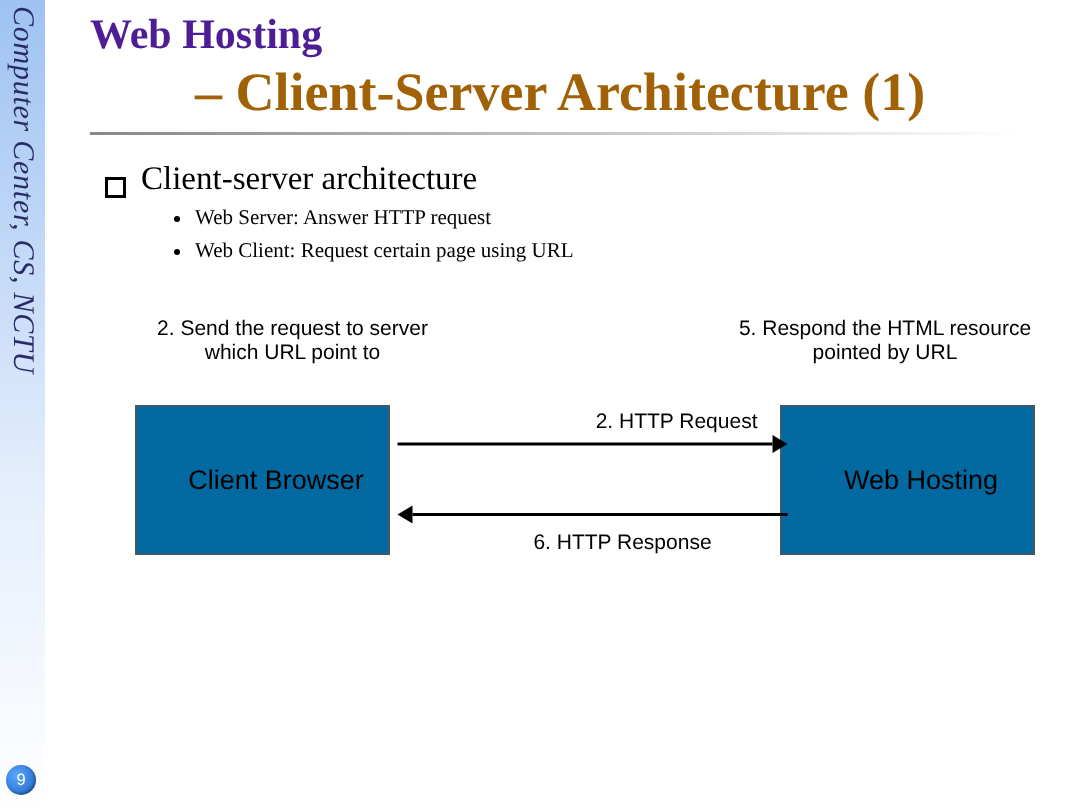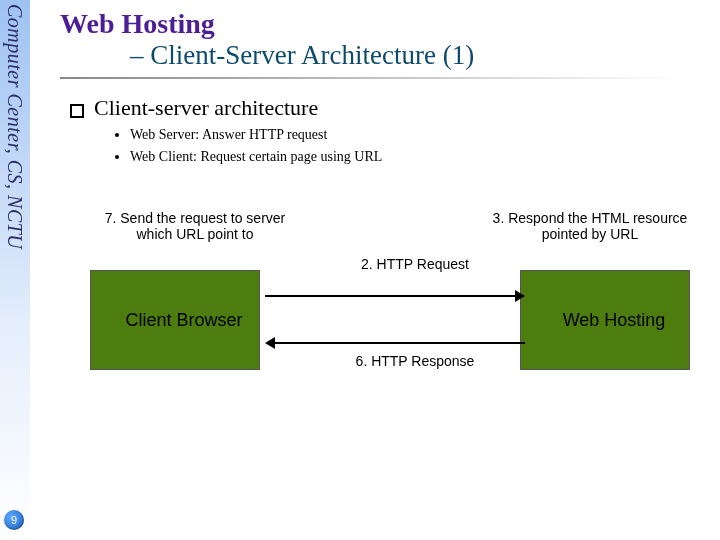--- a/index.html
+++ b/index.html
@@ -38,57 +38,57 @@
 
   
   .content { position: absolute; left: 60px; top: 8px; right: 10px; }
 
   .title-line1 {
     font-size: 28px;
     color: #4c1d95;
     font-weight: bold;
   }
   .title-line2 {
-    font-size: 27px;
-    color: #0c4a6e;
-    font-weight: normal;
+    font-size: 36px;
+    color: #a16207;
+    font-weight: bold;
     padding-left: 70px;
   }
   .title-rule {
     height: 2px;
     background: linear-gradient(to right, #888, #ccc 60%, transparent);
     margin-top: 6px;
     width: 620px;
   }
 
   .bullet-section { margin-top: 16px; margin-left: 10px; }
   .bullet-q {
     font-size: 22px;
-    display: flex; align-items: center; gap: 10px;
+    display: flex; align-items: flex-end; gap: 10px;
   }
   .q-marker {
     width: 14px; height: 14px; border: 2px solid #000; margin-top: 6px; flex-shrink: 0;
   }
   .sub-list { margin-top: 6px; margin-left: 42px; font-size: 14px; }
   .sub-list li { list-style: disc; margin: 6px 0 6px 18px; }
 
   
   .diagram { position: absolute; left: 60px; top: 210px; width: 640px; height: 290px; font-family: Arial, sans-serif; font-size: 14px; }
   .step1 { position: absolute; left: 30px; top: 0; width: 210px; text-align: center; }
   .step3 { position: absolute; right: 0px; top: 0; width: 220px; text-align: center; }
   .box {
     position: absolute;
     width: 170px; height: 100px;
-    border: 1px solid #555; background: #4d7c0f;
+    border: 1px solid #555; background: #0369a1;
     display: flex; align-items: center; justify-content: center;
     text-align: center; font-size: 18px; font-family: Arial, sans-serif; padding-left: 18px;
   }
   .client-box { left: 30px; top: 60px; }
   .server-box { right: 10px; top: 60px; }
-  .label-req { position: absolute; left: 265px; top: 46px; width: 180px; text-align: center; }
+  .label-req { position: absolute; left: 265px; top: 62px; width: 180px; text-align: right; }
   .label-res { position: absolute; left: 265px; top: 143px; width: 180px; text-align: center; }
   .step5 { position: absolute; left: 20px; top: 185px; width: 240px; text-align: center; }
 
   
   .arrow {
     position: absolute;
     height: 2px; background: #000;
   }
   .arrow::after {
     content: "";
@@ -123,22 +123,22 @@
         <span>Client-server architecture</span>
       </div>
       <ul class="sub-list">
         <li>Web Server: Answer HTTP request</li>
         <li>Web Client: Request certain page using URL</li>
       </ul>
     </div>
   </div>
 
   <div class="diagram">
-    <div class="step1">7. Send the request to server which URL point to</div>
-    <div class="step3">3. Respond the HTML resource pointed by URL</div>
+    <div class="step1">2. Send the request to server which URL point to</div>
+    <div class="step3">5. Respond the HTML resource pointed by URL</div>
 
     <div class="box client-box">
       <span>Client Browser</span>
     </div>
     <div class="box server-box">
       <span>Web Hosting</span>
     </div>
 
     <div class="label-req">2. HTTP Request</div>
     <div class="arrow arrow-right arrow-req"></div>

